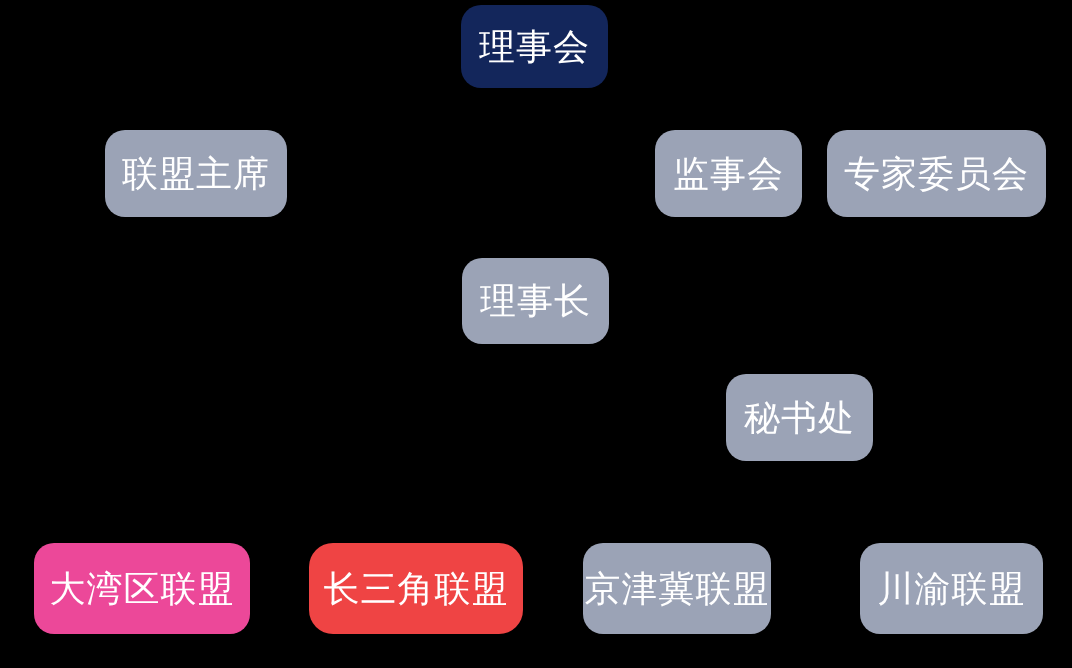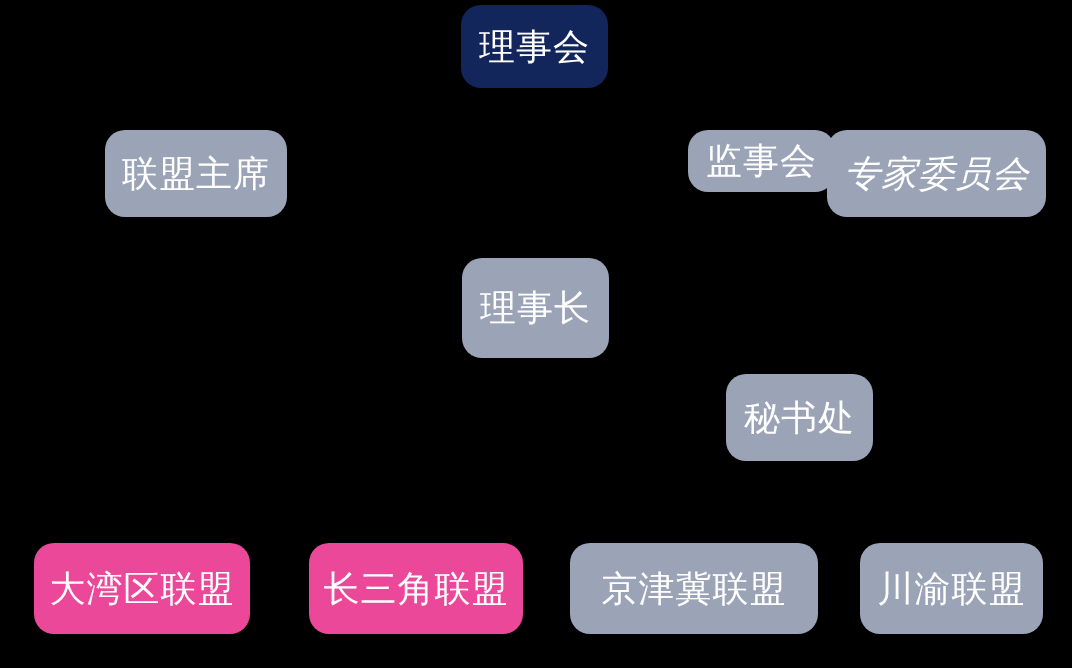--- a/index.html
+++ b/index.html
@@ -25,63 +25,63 @@
   }
   .node .label {
     font-size: 36px;
     line-height: 1;
     white-space: nowrap;
     letter-spacing: 1px;
   }
   
   .pos-council            { left: 461px; top: 5px;   width: 147px; height: 83px; }
   .pos-alliance-chairman  { left: 105px; top: 130px; width: 182px; height: 87px; }
-  .pos-supervisory-board  { left: 688px; top: 130px; width: 147px; height: 62px; }
+  .pos-supervisory-board  { left: 655px; top: 130px; width: 147px; height: 87px; }
   .pos-expert-committee   { left: 827px; top: 130px; width: 219px; height: 87px; }
-  .pos-president          { left: 462px; top: 258px; width: 147px; height: 100px; }
+  .pos-president          { left: 462px; top: 258px; width: 147px; height: 86px; }
   .pos-secretariat        { left: 726px; top: 374px; width: 147px; height: 87px; }
   .pos-bay-alliance       { left: 34px;  top: 543px; width: 216px; height: 91px; }
   .pos-delta-alliance     { left: 309px; top: 543px; width: 214px; height: 91px; }
-  .pos-jjj-alliance       { left: 570px; top: 543px; width: 248px; height: 91px; }
+  .pos-jjj-alliance       { left: 583px; top: 543px; width: 188px; height: 91px; }
   .pos-chuanyu-alliance   { left: 860px; top: 543px; width: 183px; height: 91px; }
 </style>
 </head>
 <body>
 
 <div class="canvas" style="background: rgb(0, 0, 0);">
 
   <div class="node pos-alliance-chairman" style="background: rgb(155, 163, 182); color: rgb(255, 255, 255);">
     <span class="label">联盟主席</span>
   </div>
 
   <div class="node pos-council" style="background: rgb(19, 38, 91); color: rgb(255, 255, 255);">
     <span class="label">理事会</span>
   </div>
 
   <div class="node pos-supervisory-board" style="background: rgb(155, 163, 182); color: rgb(255, 255, 255);">
     <span class="label">监事会</span>
   </div>
 
-  <div class="node pos-expert-committee" style="background: rgb(155, 163, 182); color: rgb(255, 255, 255); font-style: italic;">
+  <div class="node pos-expert-committee" style="background: rgb(155, 163, 182); color: rgb(255, 255, 255);">
     <span class="label">专家委员会</span>
   </div>
 
   <div class="node pos-president" style="background: rgb(155, 163, 182); color: rgb(255, 255, 255);">
     <span class="label">理事长</span>
   </div>
 
   <div class="node pos-secretariat" style="background: rgb(155, 163, 182); color: rgb(255, 255, 255);">
     <span class="label">秘书处</span>
   </div>
 
   <div class="node pos-bay-alliance" style="background: #ec4899; color: rgb(255, 255, 255);">
     <span class="label">大湾区联盟</span>
   </div>
 
-  <div class="node pos-delta-alliance" style="background: #ec4899; color: rgb(255, 255, 255);">
+  <div class="node pos-delta-alliance" style="background: #ef4444; color: rgb(255, 255, 255); border-radius: 24px;">
     <span class="label">长三角联盟</span>
   </div>
 
   <div class="node pos-jjj-alliance" style="background: rgb(155, 163, 182); color: rgb(255, 255, 255);">
     <span class="label">京津冀联盟</span>
   </div>
 
   <div class="node pos-chuanyu-alliance" style="background: rgb(155, 163, 182); color: rgb(255, 255, 255);">
     <span class="label">川渝联盟</span>
   </div>

